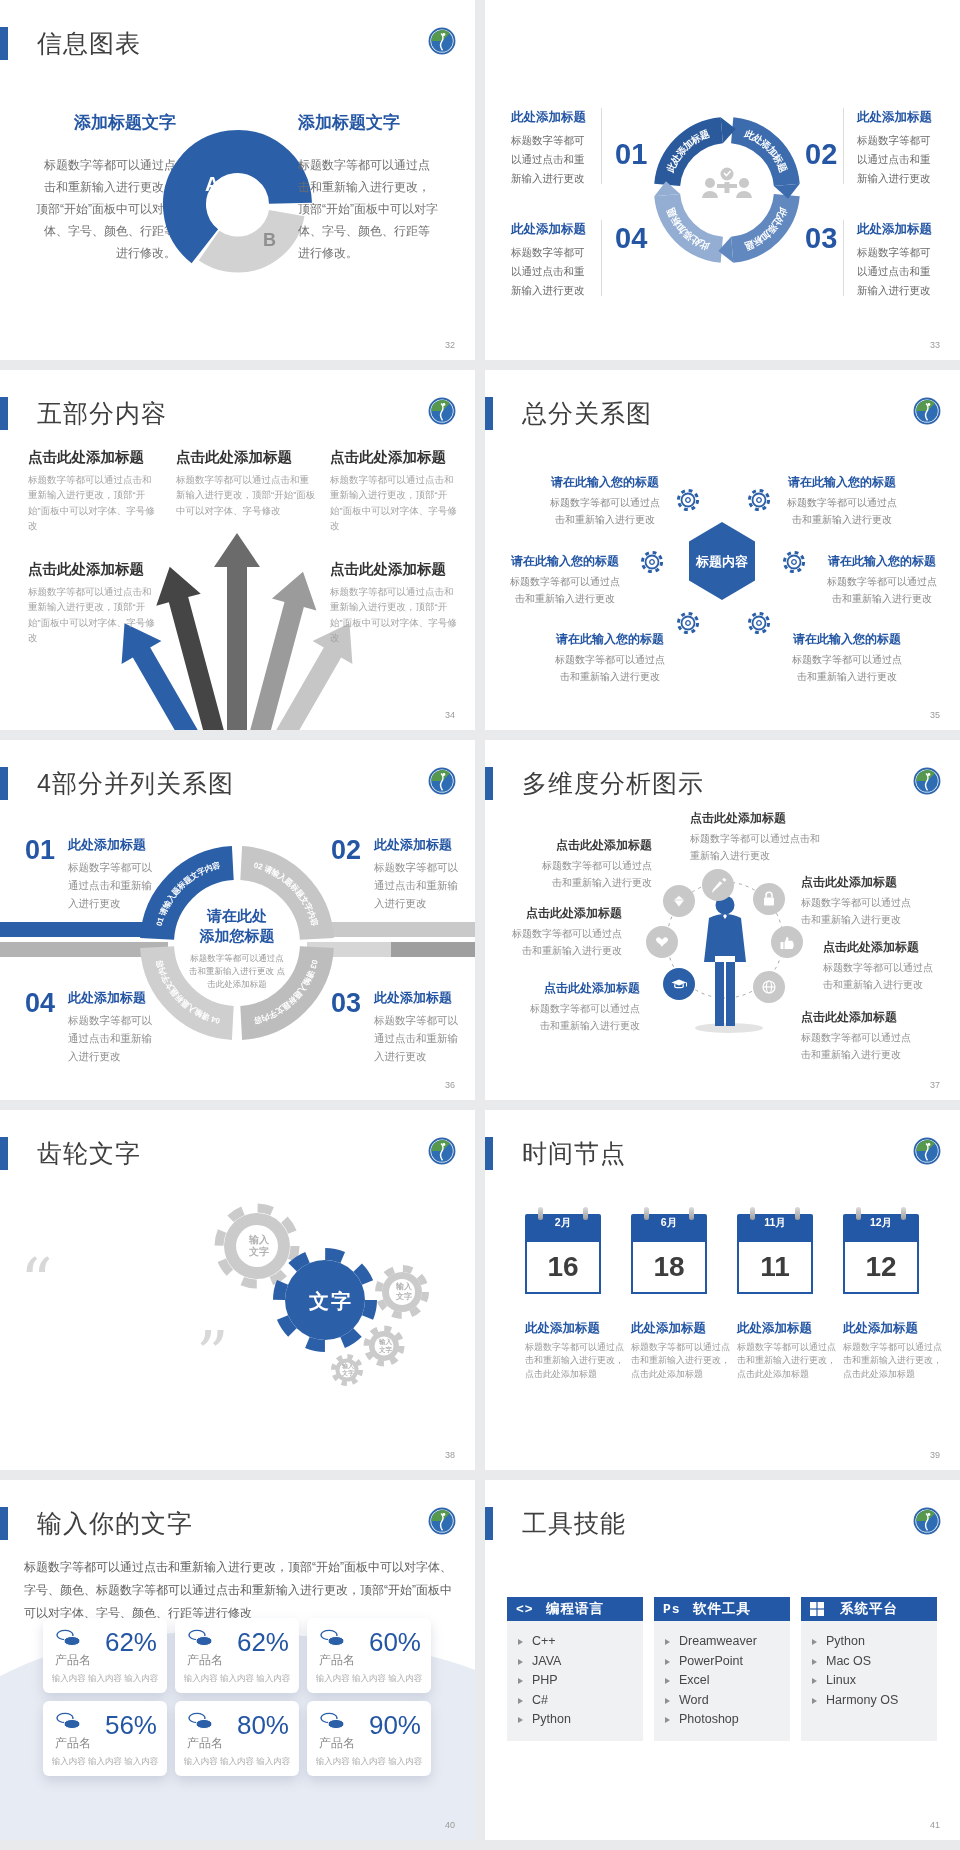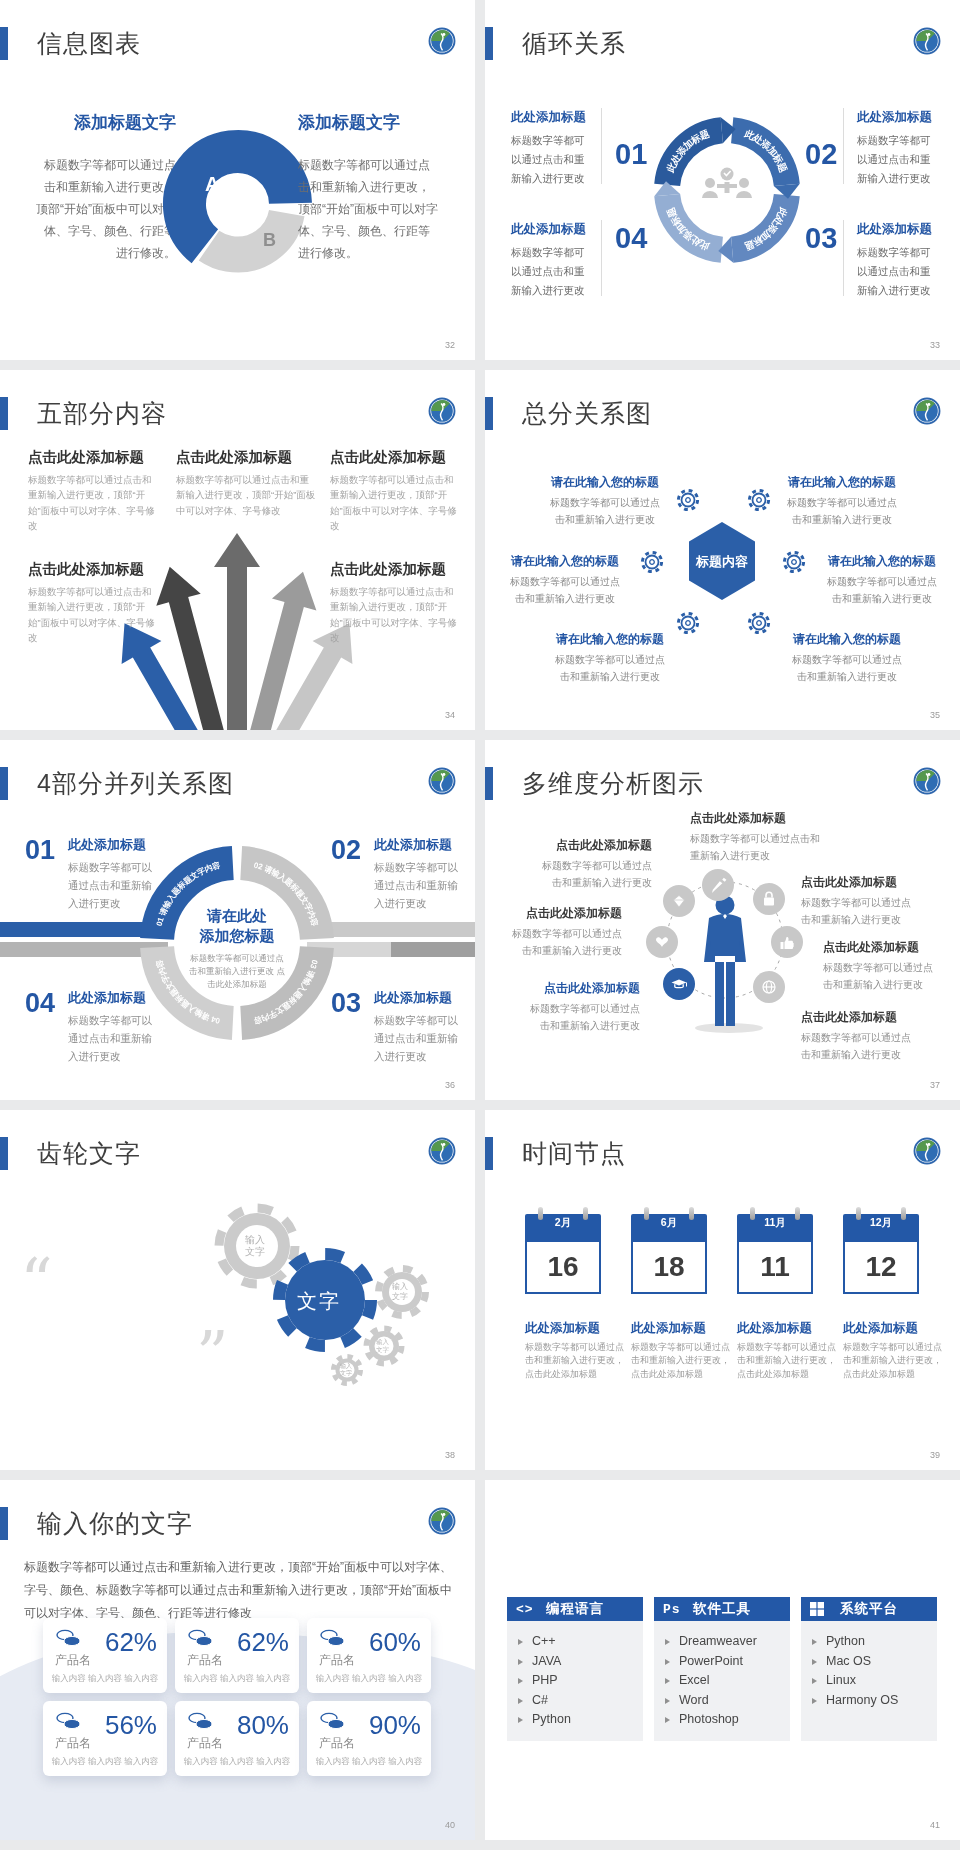--- a/index.html
+++ b/index.html
@@ -53,21 +53,21 @@
   
   .md-blk{position:absolute;width:112px;font-size:10px;color:#8f8f8f;line-height:17px}
   .md-blk .hd{font-size:12px;font-weight:bold;color:#3b3b3b;margin-bottom:3px}
   .md-blk.blue .hd{color:var(--blue2)}
   .md-blk.ra{text-align:right}
   .md-fig{position:absolute;left:140px;top:110px}
   
   .q{position:absolute;font-family:"DejaVu Serif",serif;font-size:64px;color:#d8d8d8;line-height:1}
   .gt-quote{position:absolute;left:62px;top:152px;width:172px;font-size:14.5px;color:#4f4f4f;line-height:27px;letter-spacing:.5px}
   .gt-gears{position:absolute;left:205px;top:85px}
-  .glabel{position:absolute;text-align:left;color:#b3b3b3;font-weight:normal}
+  .glabel{position:absolute;text-align:right;color:#b3b3b3;font-weight:bold}
   .glabel.big{color:#fff;font-size:20px;letter-spacing:2px}
   
   .cal{position:absolute;top:104px;width:76px}
   .cal-head{height:28px;background:var(--hdr);color:#fff;font-size:10.5px;font-weight:bold;text-align:center;line-height:16px;border-radius:2px 2px 0 0}
   .cal-body{height:52px;background:#fff;border:2px solid var(--hdr);border-top:none;display:flex;align-items:center;justify-content:center;font-size:28px;font-weight:bold;color:#3d3d3d}
   .pin{position:absolute;top:-7px;width:5px;height:13px;background:linear-gradient(#dcdcdc,#9b9b9b);border-radius:2.5px}
   .cal-txt{position:absolute;top:212px;width:100px;font-size:9px;color:#9a9a9a;line-height:13.5px}
   .cal-txt .hd{font-size:12.5px;font-weight:bold;color:var(--blue2);margin-bottom:5px}
   
   .pr-intro{position:absolute;left:24px;top:76px;width:432px;font-size:12px;color:#5f5f5f;line-height:23px}
@@ -116,31 +116,20 @@
       <text x="108" y="124" font-size="18" font-weight="bold" fill="#8f8f8f">B</text>
     </svg>
     <div class="ig-col ig-r">
       <div class="hd">添加标题文字</div>
       <div>标题数字等都可以通过点击和重新输入进行更改，顶部“开始”面板中可以对字体、字号、颜色、行距等进行修改。</div>
     </div>
     <span class="pg">32</span>
   </section>
 
   <section class="slide">
-    <div class="shead">
-      <i class="sbar"></i>
-      <h2 class="stitle">循环关系</h2>
-      <span class="slogo"><svg width="28" height="28" viewBox="0 0 30 30">
-            <circle cx="15" cy="15" r="13.4" fill="#fff" stroke="#2e66ad" stroke-width="2"></circle>
-            <circle cx="15" cy="15" r="11.6" fill="#2e6db4"></circle>
-            <path d="M3.6 15 A11.6 11.6 0 0 1 23.5 6.9 L15 15 Z" fill="#55984e"></path>
-            <circle cx="17" cy="8" r="1.6" fill="#fff"></circle>
-            <path d="M14 7 q4 4 .5 9 q-2.5 4 1 9" stroke="#fff" stroke-width="1.5" fill="none"></path>
-          </svg></span>
-    </div>
     <div class="cy-blk" style="left:26px;top:108px">
       <div class="hd">此处添加标题</div>
       <div>标题数字等都可以通过点击和重新输入进行更改</div>
     </div>
     <div class="cy-blk" style="left:372px;top:108px">
       <div class="hd">此处添加标题</div>
       <div>标题数字等都可以通过点击和重新输入进行更改</div>
     </div>
     <div class="cy-blk" style="left:372px;top:220px">
       <div class="hd">此处添加标题</div>
@@ -650,20 +639,31 @@
           </svg>
         <span class="pr-name">产品名</span>
         <span class="pr-pct">90%</span>
         <div class="pr-ins">输入内容  输入内容  输入内容</div>
       </div>
     </div>
     <span class="pg">40</span>
   </section>
 
   <section class="slide">
+    <div class="shead">
+      <i class="sbar"></i>
+      <h2 class="stitle">工具技能</h2>
+      <span class="slogo"><svg width="28" height="28" viewBox="0 0 30 30">
+            <circle cx="15" cy="15" r="13.4" fill="#fff" stroke="#2e66ad" stroke-width="2"></circle>
+            <circle cx="15" cy="15" r="11.6" fill="#2e6db4"></circle>
+            <path d="M3.6 15 A11.6 11.6 0 0 1 23.5 6.9 L15 15 Z" fill="#55984e"></path>
+            <circle cx="17" cy="8" r="1.6" fill="#fff"></circle>
+            <path d="M14 7 q4 4 .5 9 q-2.5 4 1 9" stroke="#fff" stroke-width="1.5" fill="none"></path>
+          </svg></span>
+    </div>
     <div class="sk-col" style="left:22px">
       <div class="sk-head">
         <span class="sk-ico">&lt;&gt;</span>
         <span>编程语言</span>
       </div>
       <div class="sk-body">
         <div class="sk-item">C++</div>
         <div class="sk-item">JAVA</div>
         <div class="sk-item">PHP</div>
         <div class="sk-item">C#</div>

